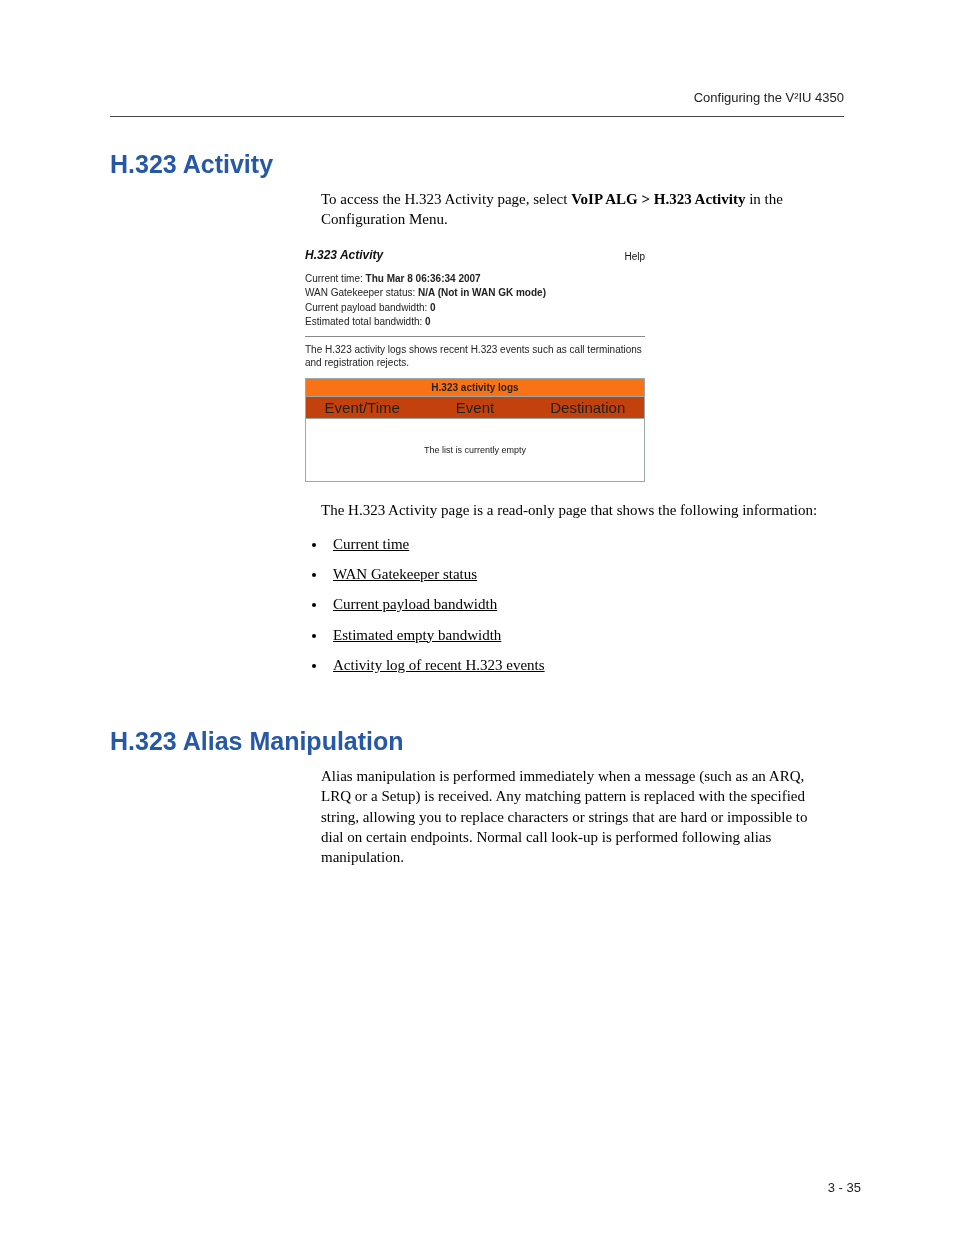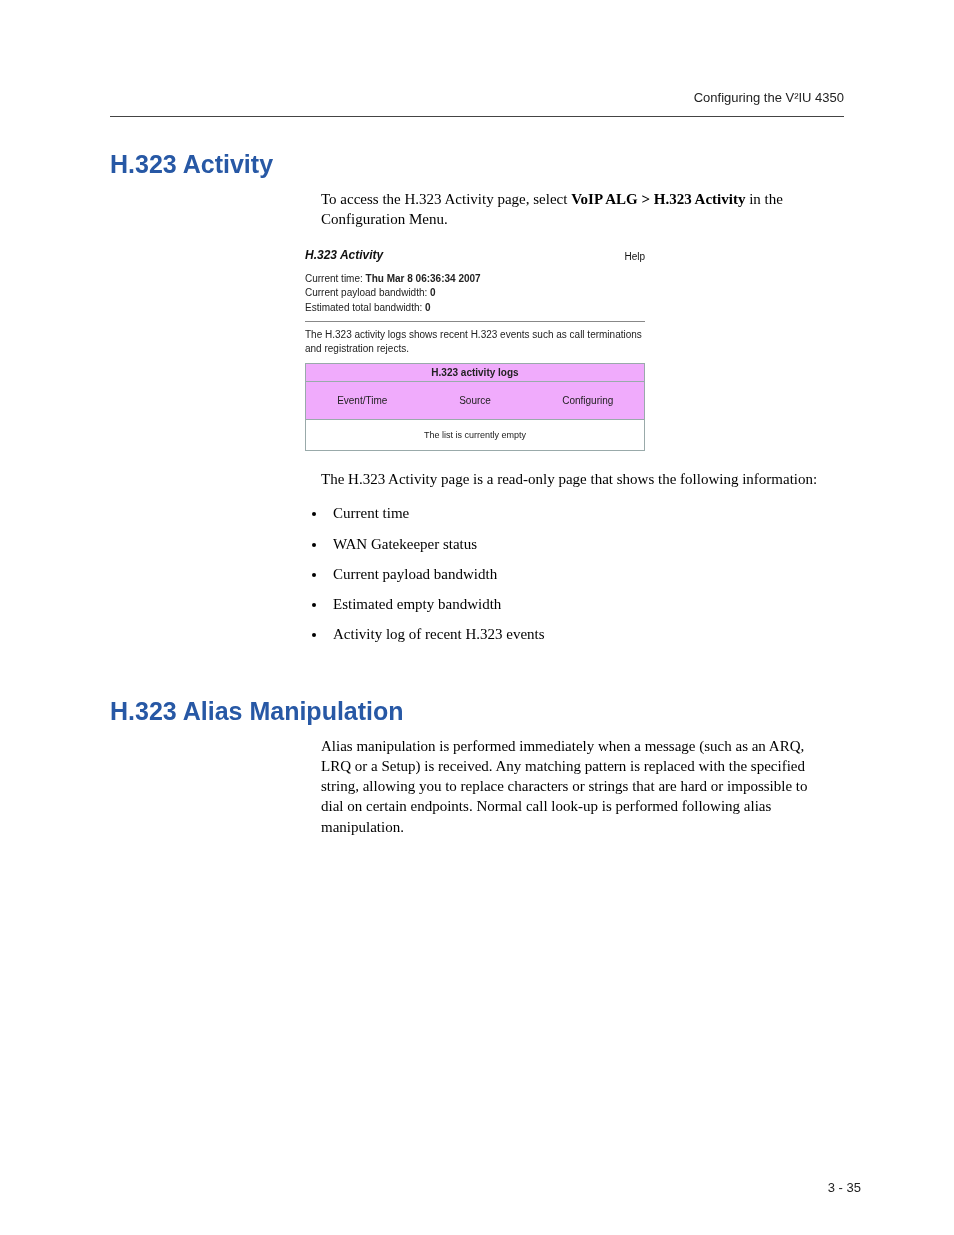--- a/index.html
+++ b/index.html
@@ -44,20 +44,21 @@
     font-size: 15px;
     line-height: 1.35;
   }
   .body-block p {
     margin: 6px 16px;
   }
   .bold { font-weight: 700; }
   .bullets {
     margin: 14px 0 0 0;
     padding: 0 0 0 22px;
+    text-decoration: underline;
   }
   .bullets li {
     margin: 10px 0;
     padding-left: 6px;
     font-size: 15px;
   }
   
   .embed {
     margin: 18px 0 18px 205px;
     width: 340px;
@@ -90,39 +91,39 @@
   .embed-desc {
     line-height: 1.35;
     margin-bottom: 8px;
   }
   .embed-table {
     border: 1px solid #9aa;
     border-collapse: collapse;
     width: 100%;
   }
   .embed-table th.hdr {
-    background: #f0abfc;
+    background: #f97316;
     font-weight: 700;
     font-size: 10px;
     padding: 3px 4px;
     text-align: center;
     border-bottom: 1px solid #9aa;
   }
   .embed-table td.colhdr {
-    background: #f0abfc;
-    font-size: 10px;
-    padding: 13px 4px;
+    background: #c2410c;
+    font-size: 15px;
+    padding: 2px 4px;
     text-align: center;
     width: 33.3%;
     border-bottom: 1px solid #9aa;
   }
   .embed-table td.empty {
     font-size: 9px;
     text-align: center;
-    padding: 10px 4px;
+    padding: 26px 4px;
   }
   .page-num {
     position: absolute;
     bottom: 40px;
     right: 93px;
     font-family: "Helvetica Neue", Arial, sans-serif;
     font-size: 13px;
     color: #222;
   }
 </style>
@@ -143,38 +144,41 @@
   </div>
 
   <div class="embed">
     <div class="embed-topline">
       <span class="embed-title">H.323 Activity</span>
       <span class="embed-help">Help</span>
     </div>
     <div class="embed-stats">
       <div>
         <span>Current time: </span><span class="bold">Thu Mar 8 06:36:34 2007</span>
+      </div>
+      <div>
+        <span>WAN Gatekeeper status: </span><span class="bold">N/A (Not in WAN GK mode)</span>
       </div>
       <div>
         <span>Current payload bandwidth: </span><span class="bold">0</span>
       </div>
       <div>
         <span>Estimated total bandwidth: </span><span class="bold">0</span>
       </div>
     </div>
     <div class="embed-desc">The H.323 activity logs shows recent H.323 events such as call terminations and registration rejects.</div>
     <table class="embed-table">
       <tbody>
           <tr>
             <th class="hdr" colspan="3">H.323 activity logs</th>
           </tr>
       <tr>
         <td class="colhdr">Event/Time</td>
-        <td class="colhdr">Source</td>
-        <td class="colhdr">Configuring</td>
+        <td class="colhdr">Event</td>
+        <td class="colhdr">Destination</td>
       </tr>
       <tr>
             <td class="empty" colspan="3">The list is currently empty</td>
           </tr>
     </tbody>
       </table>
   </div>
 
   <div class="body-block">
     <p>The H.323 Activity page is a read-only page that shows the following information:</p>

